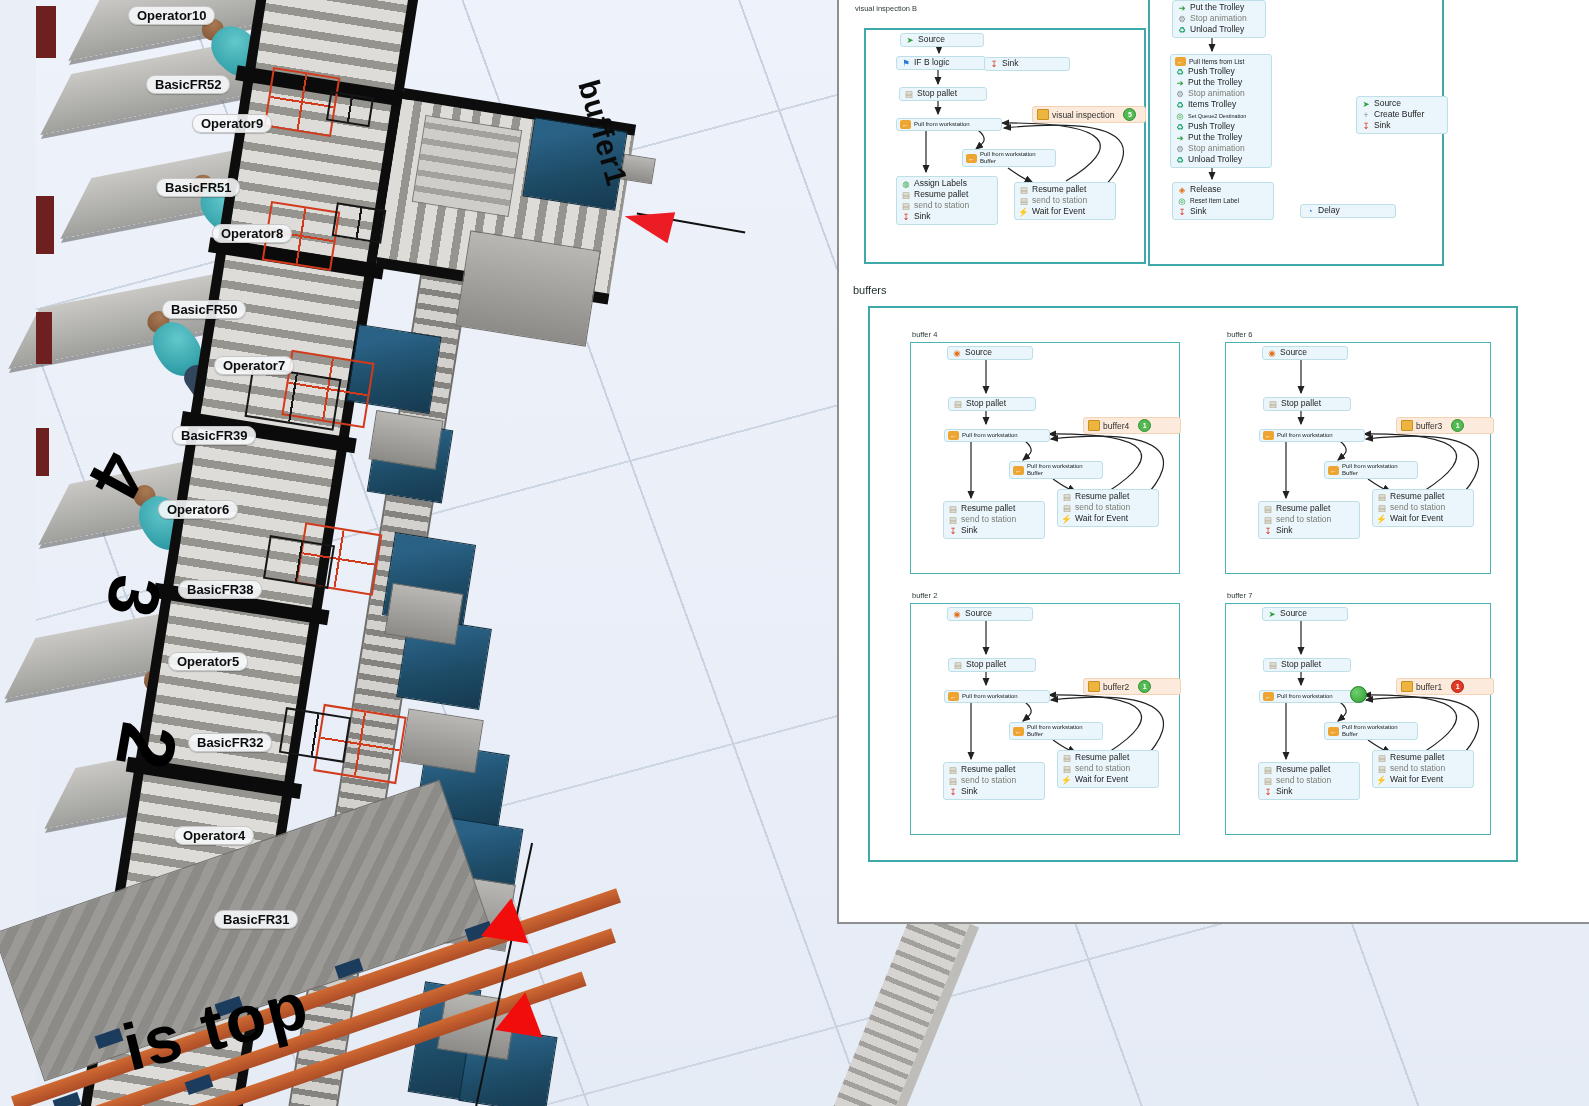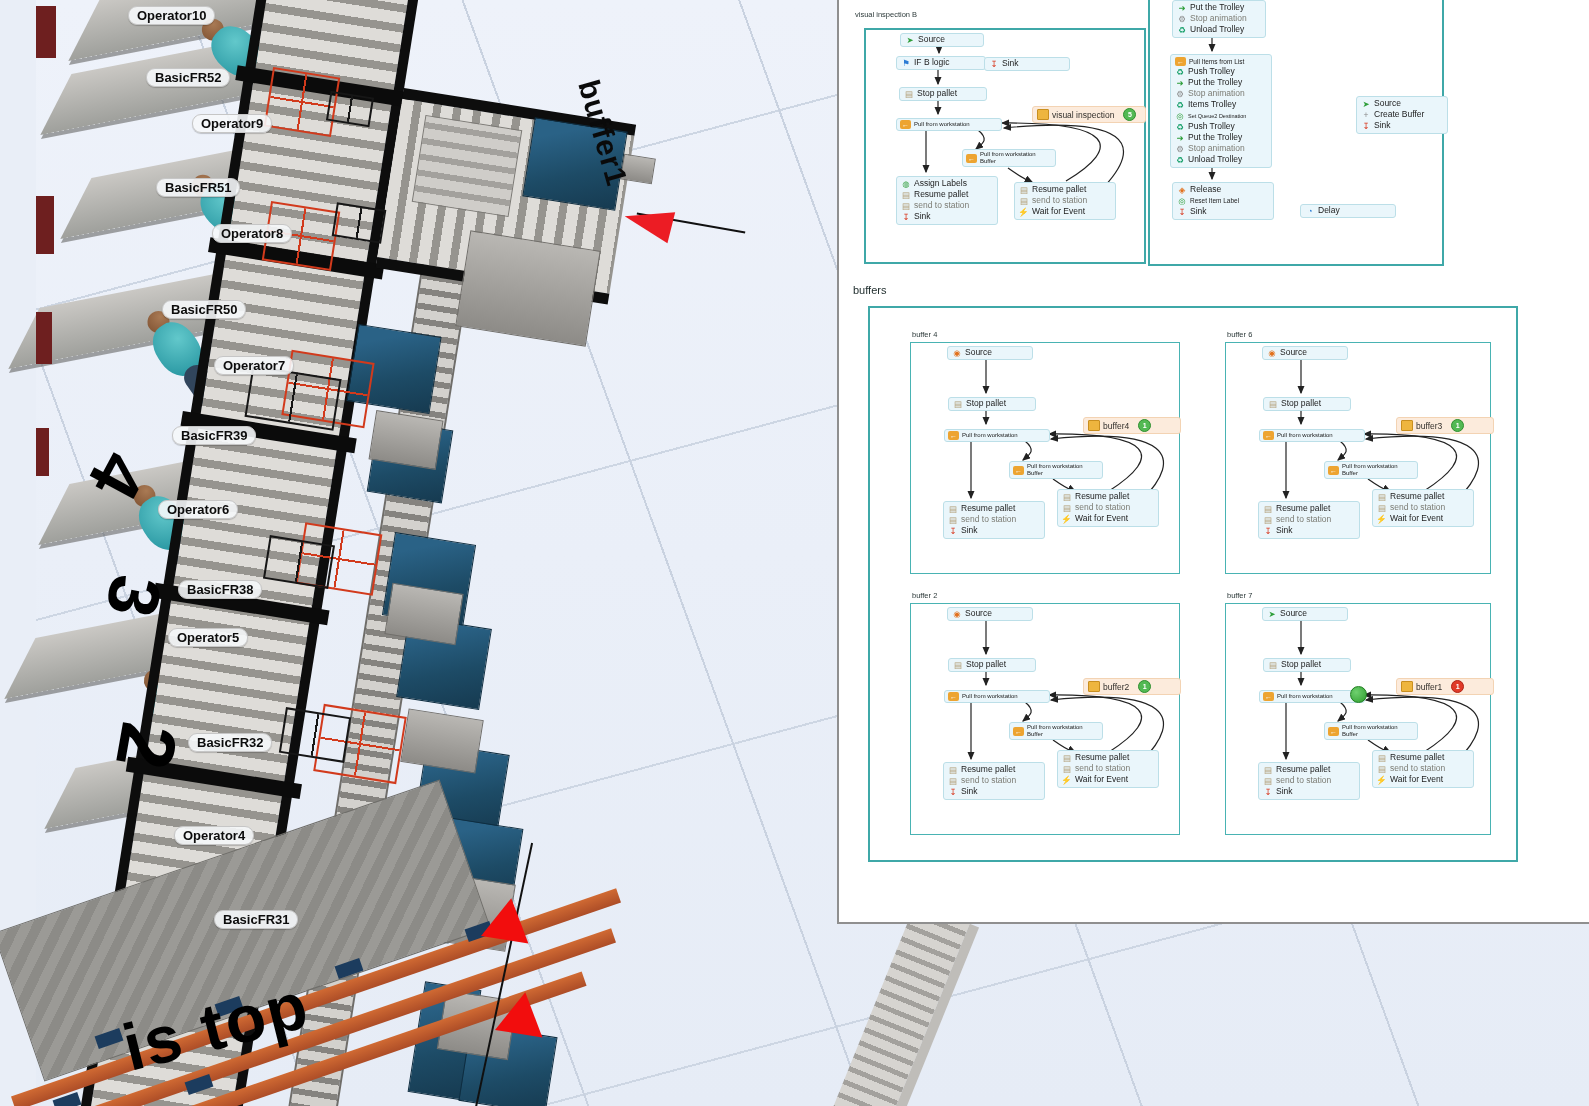--- a/index.html
+++ b/index.html
@@ -215,45 +215,45 @@
 
     <div class="convtail"></div>
 
     <div class="red-arrow-left" style="left:588px;top:206px"></div>
     <div class="thinline" style="left:600px;top:222px;width:110px;height:2px;transform:rotate(10deg)"></div>
     <div class="red-arrow-up" style="left:448px;top:898px"></div>
     <div class="red-arrow-up" style="left:462px;top:992px"></div>
     <div class="thinline" style="left:466px;top:840px;width:2px;height:280px;transform:rotate(12deg)"></div>
 
     <div class="slabel" style="left:92px;top:6px">Operator10</div>
-    <div class="slabel" style="left:110px;top:68px">BasicFR52</div>
+    <div class="slabel" style="left:110px;top:75px">BasicFR52</div>
     <div class="slabel" style="left:156px;top:114px">Operator9</div>
     <div class="slabel" style="left:120px;top:178px">BasicFR51</div>
     <div class="slabel" style="left:176px;top:224px">Operator8</div>
     <div class="slabel" style="left:126px;top:300px">BasicFR50</div>
     <div class="slabel" style="left:178px;top:356px">Operator7</div>
     <div class="slabel" style="left:136px;top:426px">BasicFR39</div>
     <div class="slabel" style="left:122px;top:500px">Operator6</div>
     <div class="slabel" style="left:142px;top:580px">BasicFR38</div>
-    <div class="slabel" style="left:132px;top:628px">Operator5</div>
+    <div class="slabel" style="left:132px;top:652px">Operator5</div>
     <div class="slabel" style="left:152px;top:733px">BasicFR32</div>
     <div class="slabel" style="left:138px;top:826px">Operator4</div>
     <div class="slabel" style="left:178px;top:910px">BasicFR31</div>
 
     <div class="bignum" style="left:62px;top:440px;transform:rotate(118deg)">4</div>
     <div class="bignum" style="left:78px;top:560px;transform:rotate(100deg)">3</div>
     <div class="bignum" style="left:88px;top:706px;transform:rotate(100deg);font-size:80px">2</div>
 
     <div id="buffer-flag">buffer1</div>
     <div id="floor-text">is top</div>
   </div>
 
   <div id="logic-window">
 
-    <div class="plabel" style="left:16px;top:10px">visual inspection B</div>
+    <div class="plabel" style="left:16px;top:4px">visual inspection B</div>
     <div class="tealbox" style="left:25px;top:28px;width:278px;height:232px">
       <svg class="flowsvg">
         <defs>
             <marker id="arwA" markerWidth="7" markerHeight="6" refX="6" refY="3" orient="auto">
               <path d="M0,0L7,3L0,6z" fill="#222"></path>
             </marker>
           </defs>
         <g stroke="#222" stroke-width="1.2" fill="none">
           <path d="M73,16 V23" marker-end="url(#arwA)"></path>
           <path d="M92,33 H113" marker-end="url(#arwA)"></path>

